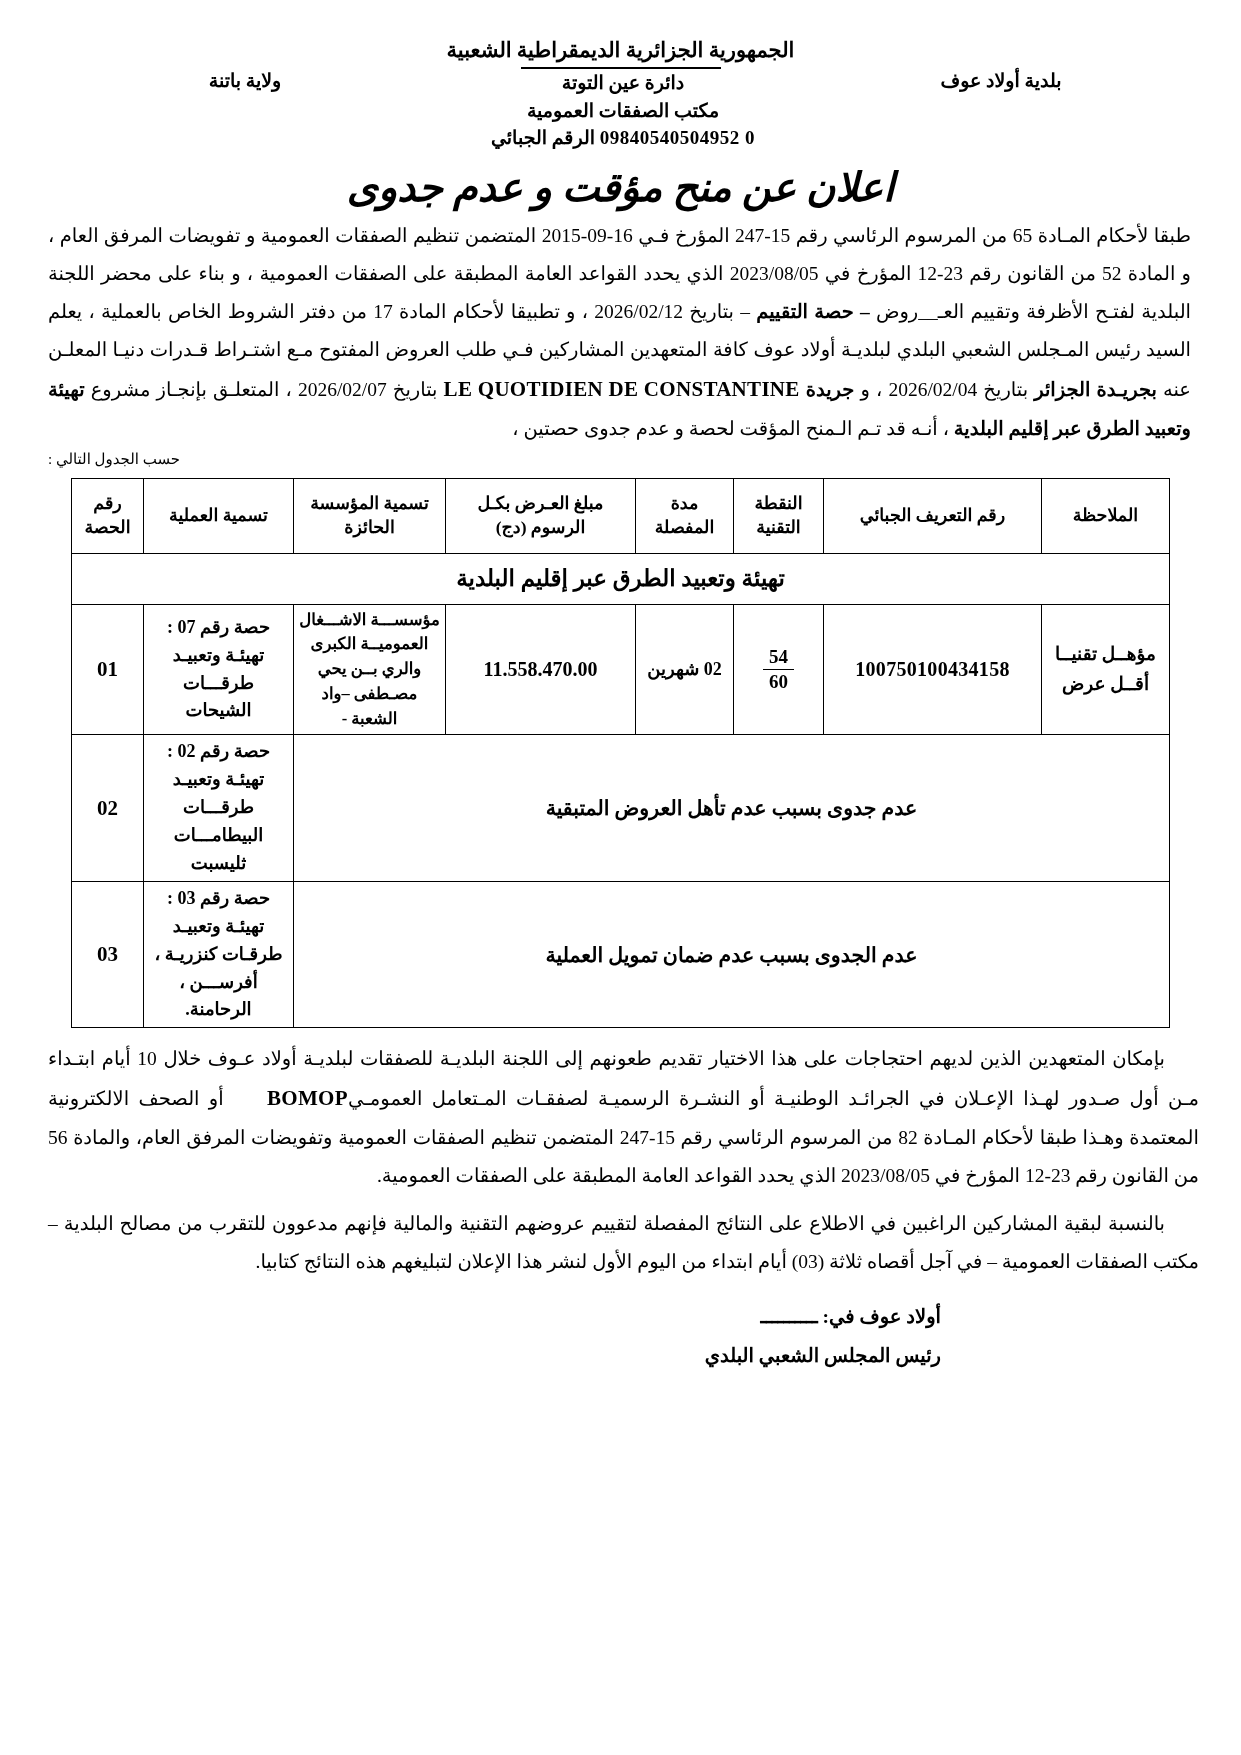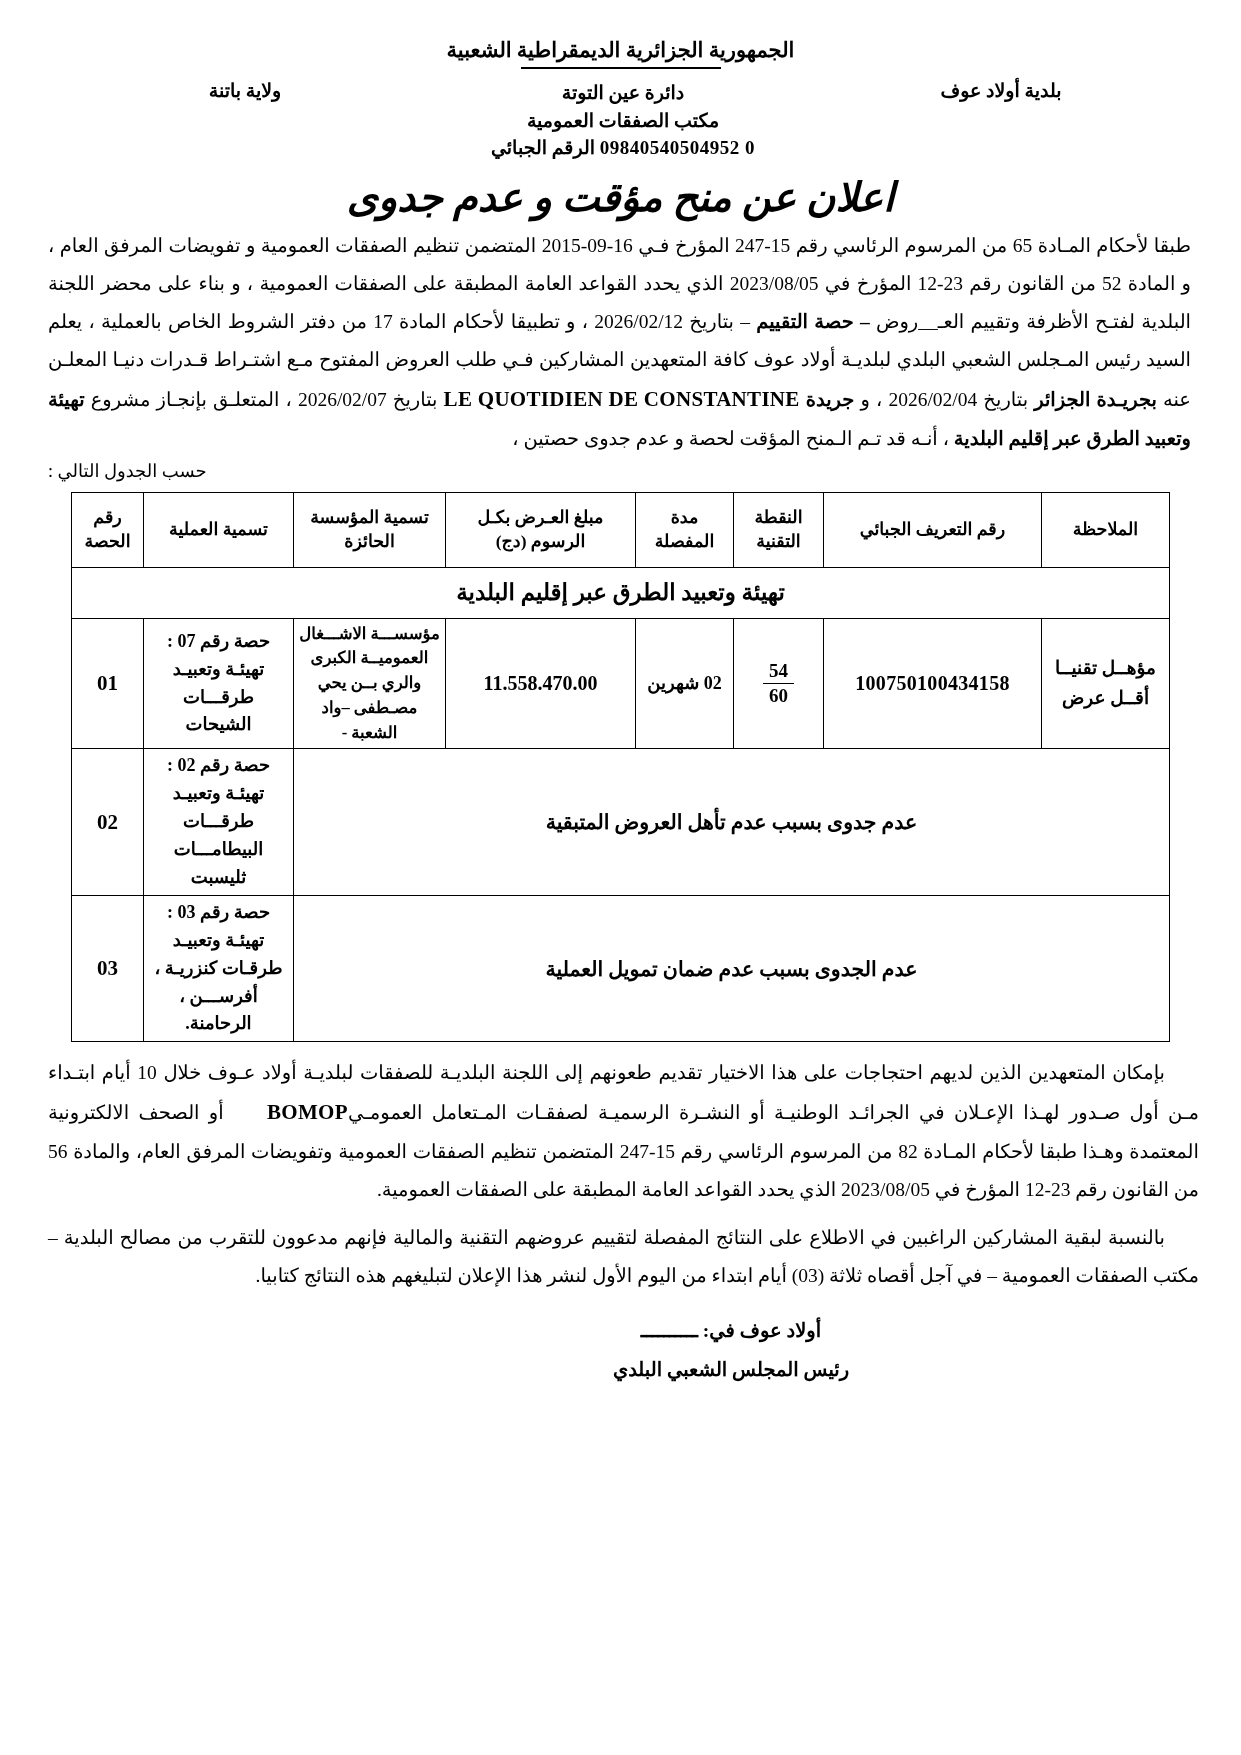--- a/index.html
+++ b/index.html
@@ -36,21 +36,20 @@
     height: 2px;
     background: #000;
     margin: 4px auto 0 auto;
   }
   .hdr-row {
     display: flex;
     flex-direction: row-reverse;
     align-items: flex-start;
     justify-content: flex-end;
     padding: 0 150px 0 155px;
-    margin-top: 10px;
     font-size: 19px;
     font-weight: bold;
   }
   .hdr-side {
     width: 180px;
     text-align: center;
     white-space: nowrap;
   }
   .hdr-mid {
     flex: 1;
@@ -85,21 +84,21 @@
     line-height: 1.95;
     text-align: justify;
   }
   .body-wrap p { margin: 0; }
   .b { font-weight: bold; }
   .lat { direction: ltr; unicode-bidi: embed; display: inline-block; }
   .latb { direction: ltr; unicode-bidi: embed; display: inline-block; font-weight: bold; font-size: 21px; letter-spacing: .3px; }
   .tbl-lead {
     text-align: left;
     padding: 0 22px 0 48px;
-    font-size: 18px;
+    font-size: 15px;
     margin-top: 2px;
   }
 
   
   table.grid {
     border-collapse: collapse;
     width: 1008px;
     margin: 10px auto 0 auto;
     table-layout: fixed;
   }
@@ -197,21 +196,21 @@
     padding-left: 0;
     padding-right: 0;
     text-align: center;
     font-size: 19.5px;
     font-weight: bold;
     line-height: 2.0;
   }
   .sign-inner {
     width: 420px;
     margin-right: 300px;
-    text-align: center;
+    text-align: right;
   }
   .sign-line1 { white-space: nowrap; }
   .dash { letter-spacing: 1px; }
 </style>
 </head>
 <body>
 
 <div class="page">
 
   <div class="hdr-republic">الجمهورية الجزائرية الديمقراطية الشعبية</div>

